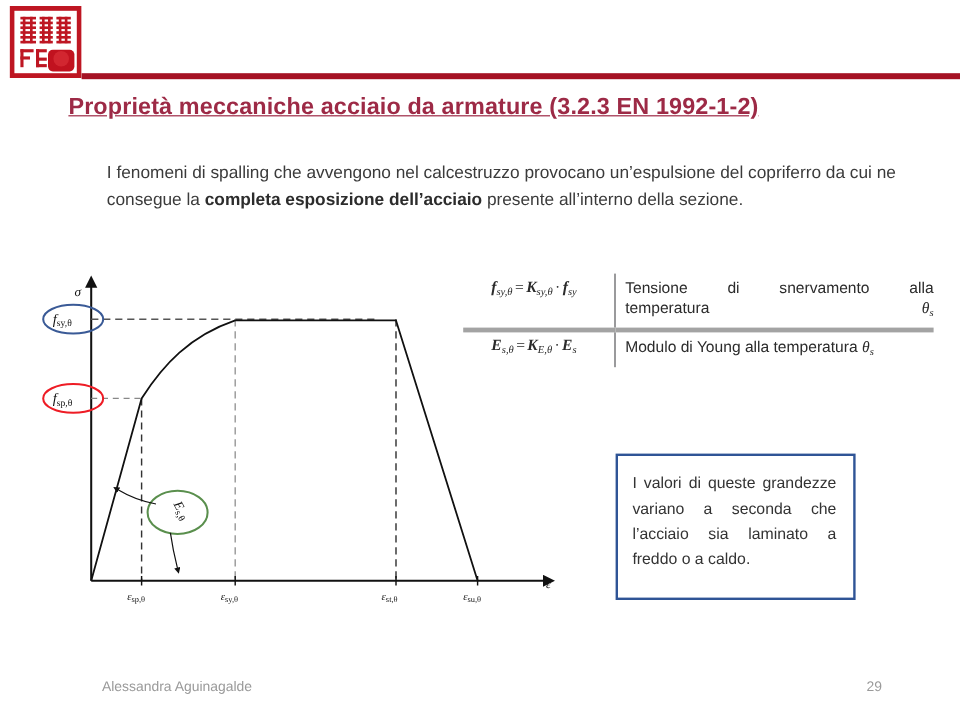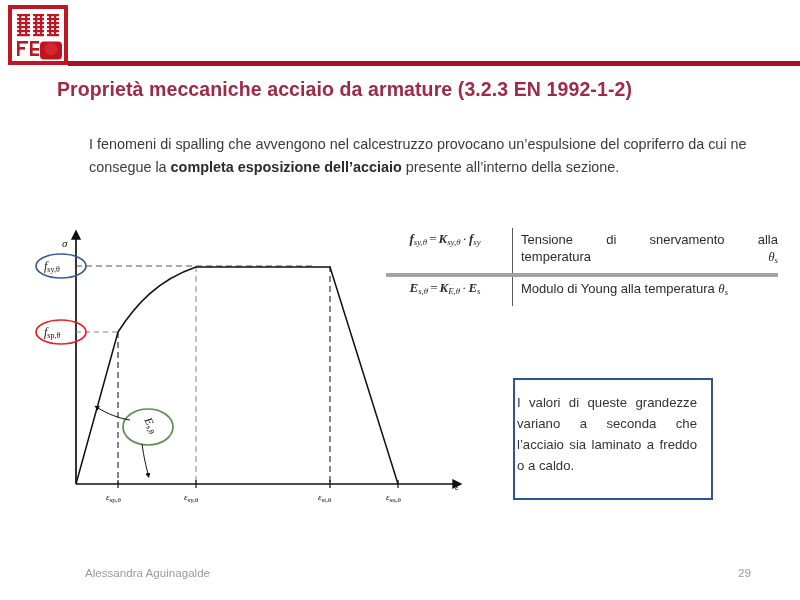--- a/index.html
+++ b/index.html
@@ -39,20 +39,21 @@
   #page-title {
     position: absolute;
     left: 57px;
     top: 78px;
     width: 720px;
     font-size: 19.5px;
     font-weight: bold;
     color: #9D2A46;
     letter-spacing: .1px;
     white-space: nowrap;
+    text-decoration: underline;
   }
 
   
   #body-text {
     position: absolute;
     left: 57px;
     top: 133px;
     width: 700px;
     font-size: 14.4px;
     line-height: 23px;
@@ -122,21 +123,21 @@
     position: absolute;
     left: 513px;
     top: 378px;
     width: 200px;
     height: 122px;
     border: 2px solid #2F5496;
     background: #ffffff;
     box-sizing: border-box;
   }
   #note-text {
-    padding: 12px 14px 0 2px;
+    padding: 12px 14px 0 12px;
     font-size: 13.2px;
     line-height: 21px;
     color: #333333;
     text-align: justify;
   }
 
   
   #footer-author {
     position: absolute;
     left: 61px;
@@ -144,21 +145,20 @@
     font-size: 11.6px;
     color: #9a9a9a;
     margin-left: 24px;
   }
   #footer-page {
     position: absolute;
     left: 722px;
     top: 566px;
     font-size: 11.6px;
     color: #9a9a9a;
-    margin-left: 16px;
   }
 </style>
 </head>
 <body>
 
 <div id="slide">
 
   <div id="logo">
     <svg width="60" height="60" viewBox="0 0 60 60">
       <rect x="2" y="2" width="56" height="56" fill="none" stroke="#BE1622" stroke-width="4"></rect>

